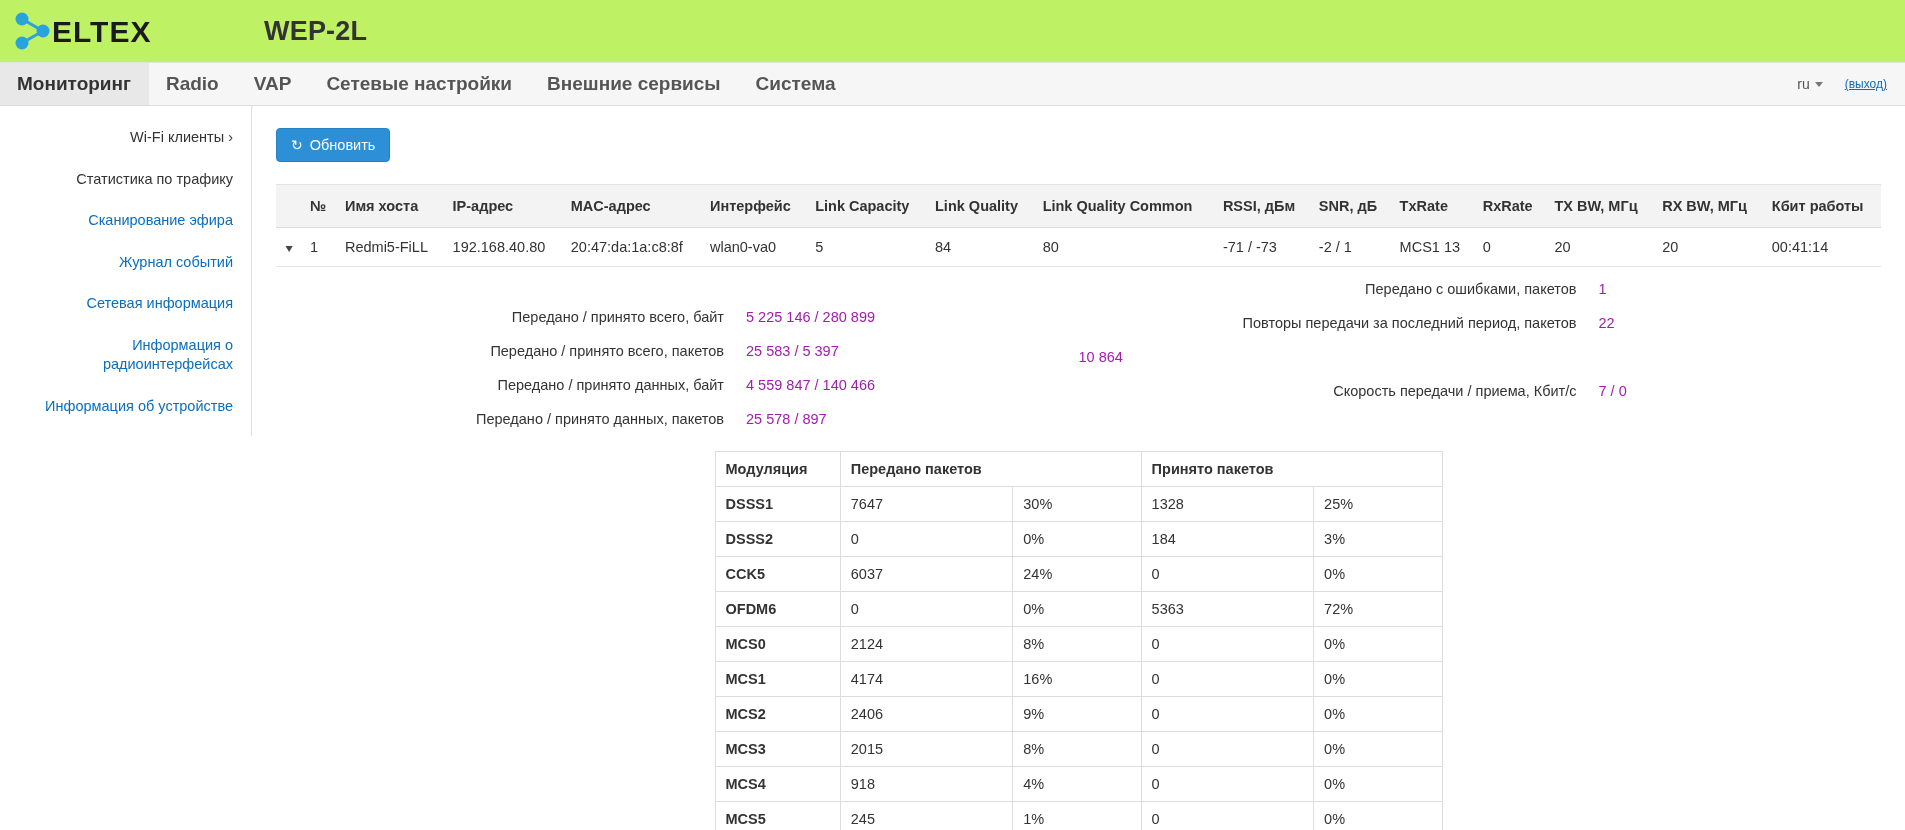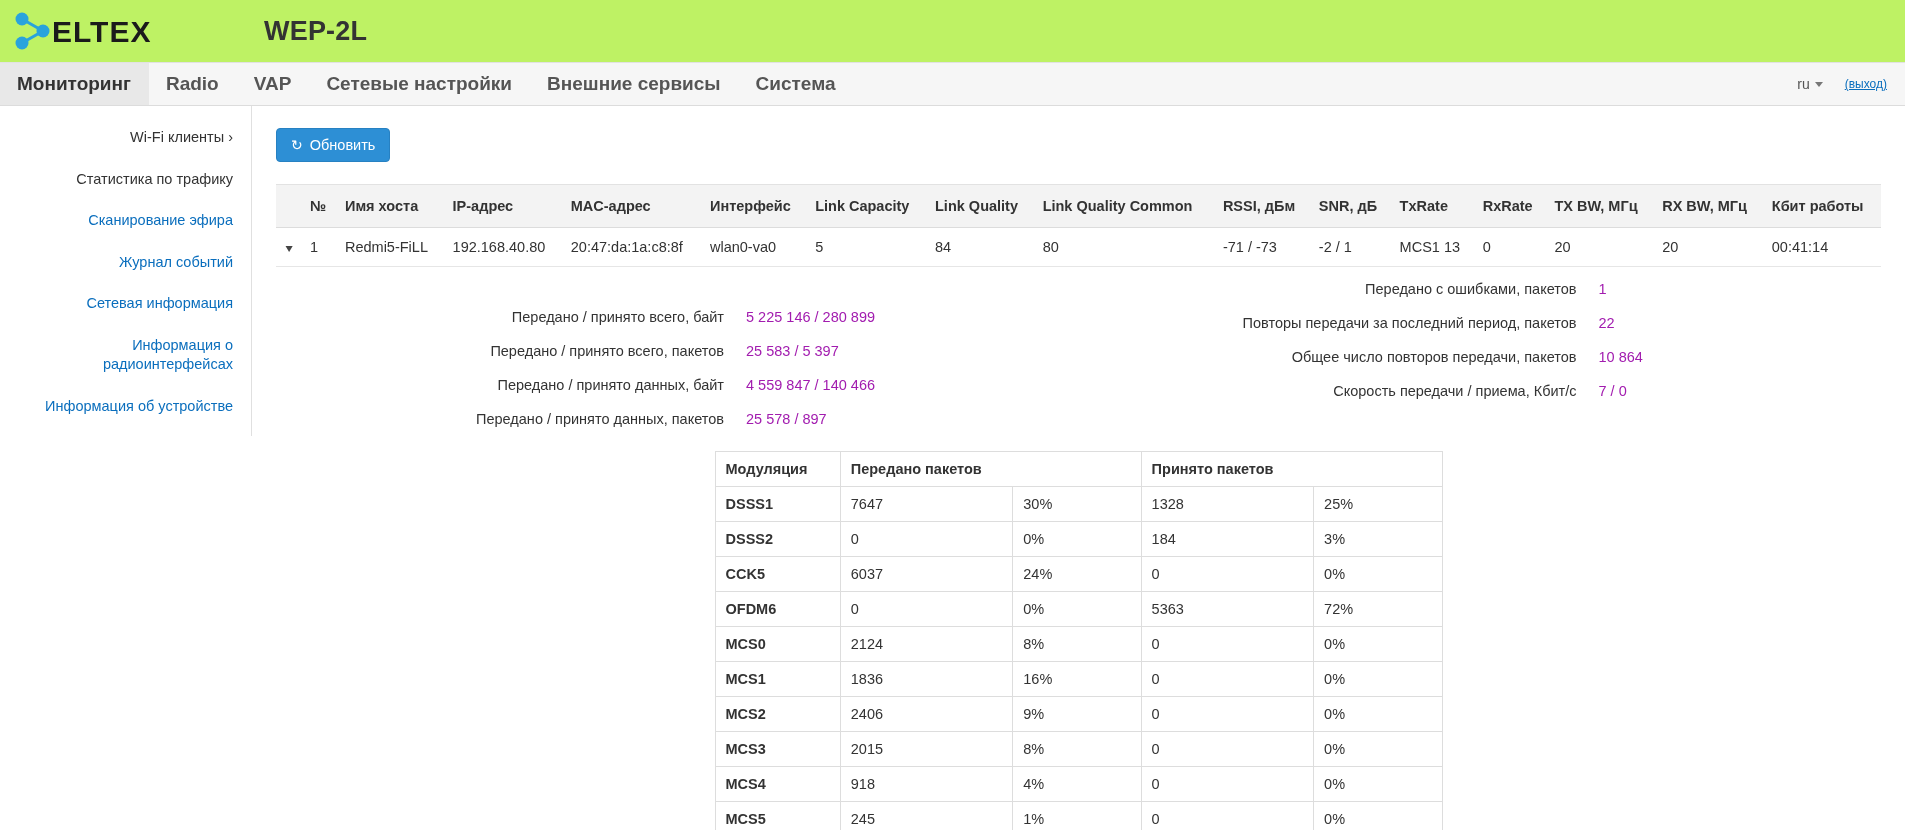--- a/index.html
+++ b/index.html
@@ -324,21 +324,20 @@
       <div class="detail-col right">
         <div class="detail-row">
           <div class="detail-label">Передано с ошибками, пакетов</div>
           <div class="detail-value">1</div>
         </div>
         <div class="detail-row">
           <div class="detail-label">Повторы передачи за последний период, пакетов</div>
           <div class="detail-value">22</div>
         </div>
         <div class="detail-row">
-          <div class="detail-label">Общее число повторов передачи, пакетов</div>
           <div class="detail-value">10 864</div>
         </div>
         <div class="detail-row">
           <div class="detail-label">Скорость передачи / приема, Кбит/с</div>
           <div class="detail-value">7 / 0</div>
         </div>
       </div>
     </div>
 
     
@@ -382,21 +381,21 @@
           </tr>
           <tr>
             <td class="name">MCS0</td>
             <td class="num">2124</td>
             <td class="pct">8%</td>
             <td class="num">0</td>
             <td class="pct">0%</td>
           </tr>
           <tr>
             <td class="name">MCS1</td>
-            <td class="num">1836</td>
+            <td class="num">4174</td>
             <td class="pct">16%</td>
             <td class="num">0</td>
             <td class="pct">0%</td>
           </tr>
           <tr>
             <td class="name">MCS2</td>
             <td class="num">2406</td>
             <td class="pct">9%</td>
             <td class="num">0</td>
             <td class="pct">0%</td>

